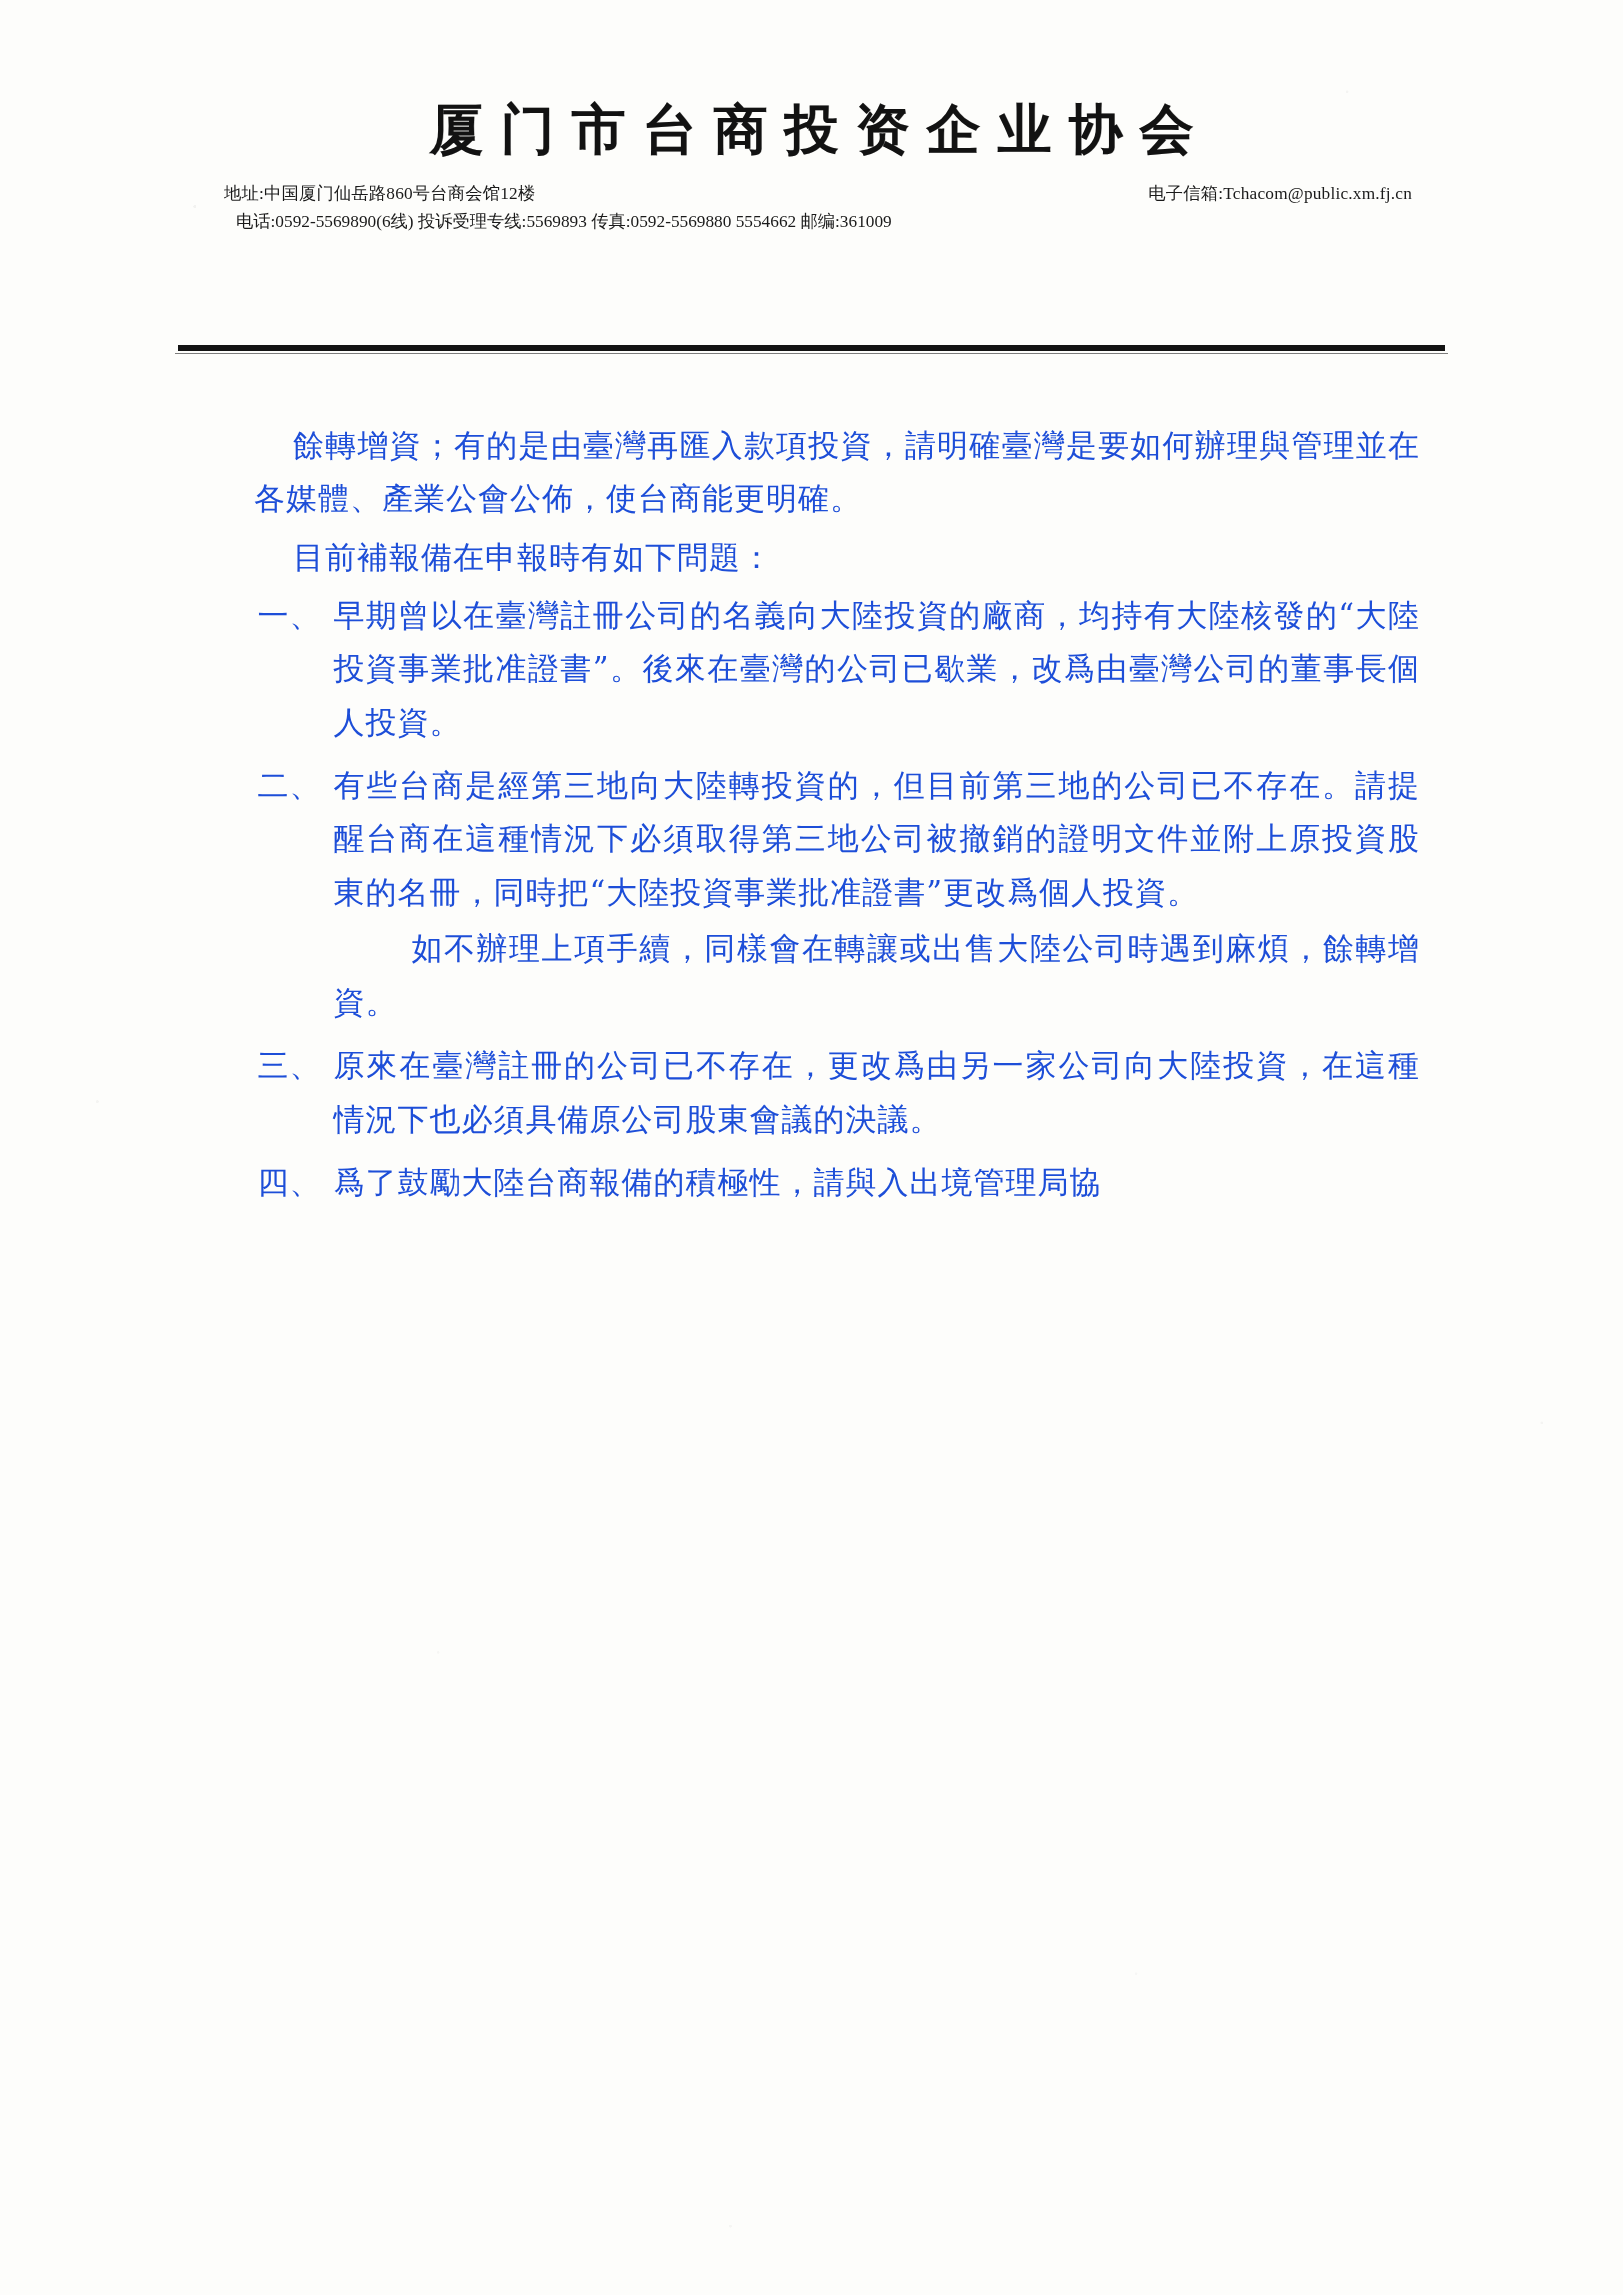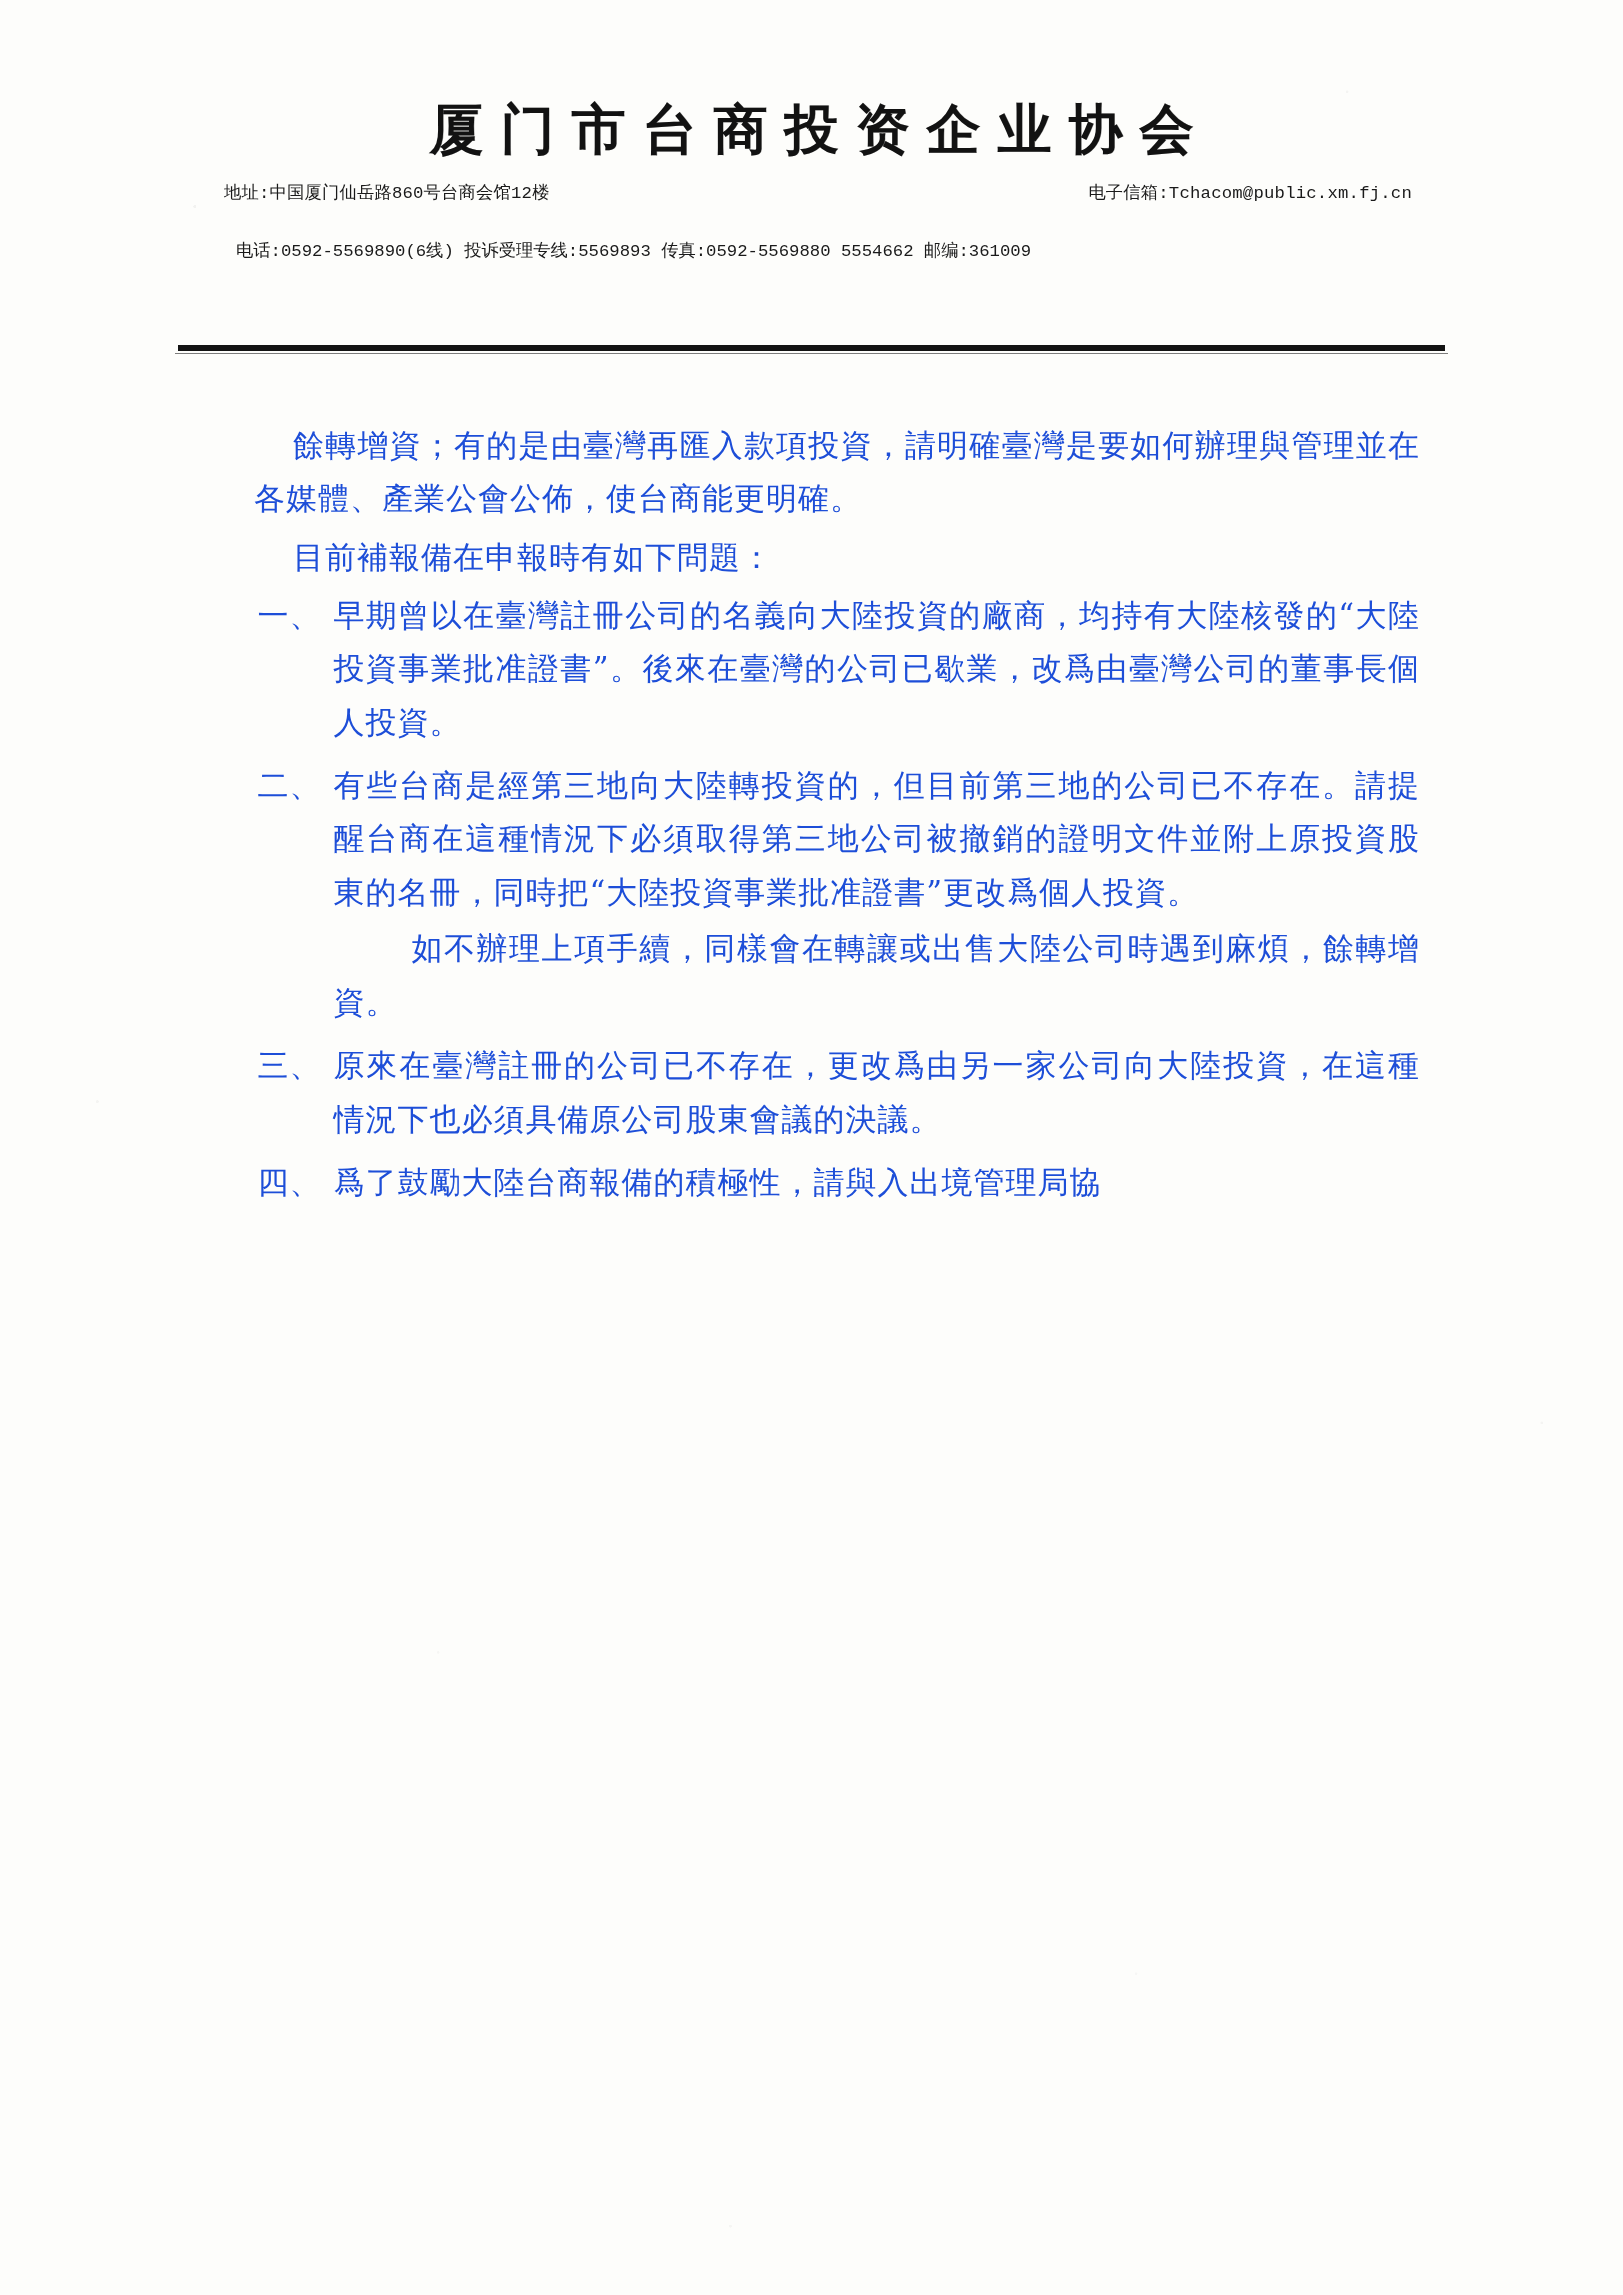--- a/index.html
+++ b/index.html
@@ -51,36 +51,35 @@
     color: #121212;
     line-height: 1.05;
     padding-left: 17px;
     white-space: nowrap;
     text-shadow: 0.4px 0.4px 0 rgba(0,0,0,.35);
   }
 
   .contact-block {
     margin-top: 22px;
     padding: 0 211px 0 224px;
-    font-family: Liberation Mono, monospace;
+    font-family: Liberation Serif, serif;
     font-size: 17.3px;
     color: #1a1a1a;
     line-height: 1.62;
   }
   .contact-row {
     display: flex;
     justify-content: space-between;
     align-items: baseline;
     white-space: nowrap;
   }
   .contact-row.second {
     justify-content: flex-start;
     gap: 12px;
     padding-left: 12px;
-    margin-top: 30px;
   }
   .contact-row .addr { letter-spacing: 0.2px; }
   .contact-row .email { letter-spacing: 0.2px; }
 
   .rule {
     position: absolute;
     left: 178px;
     right: 178px;
     top: 345px;
     height: 6px;

